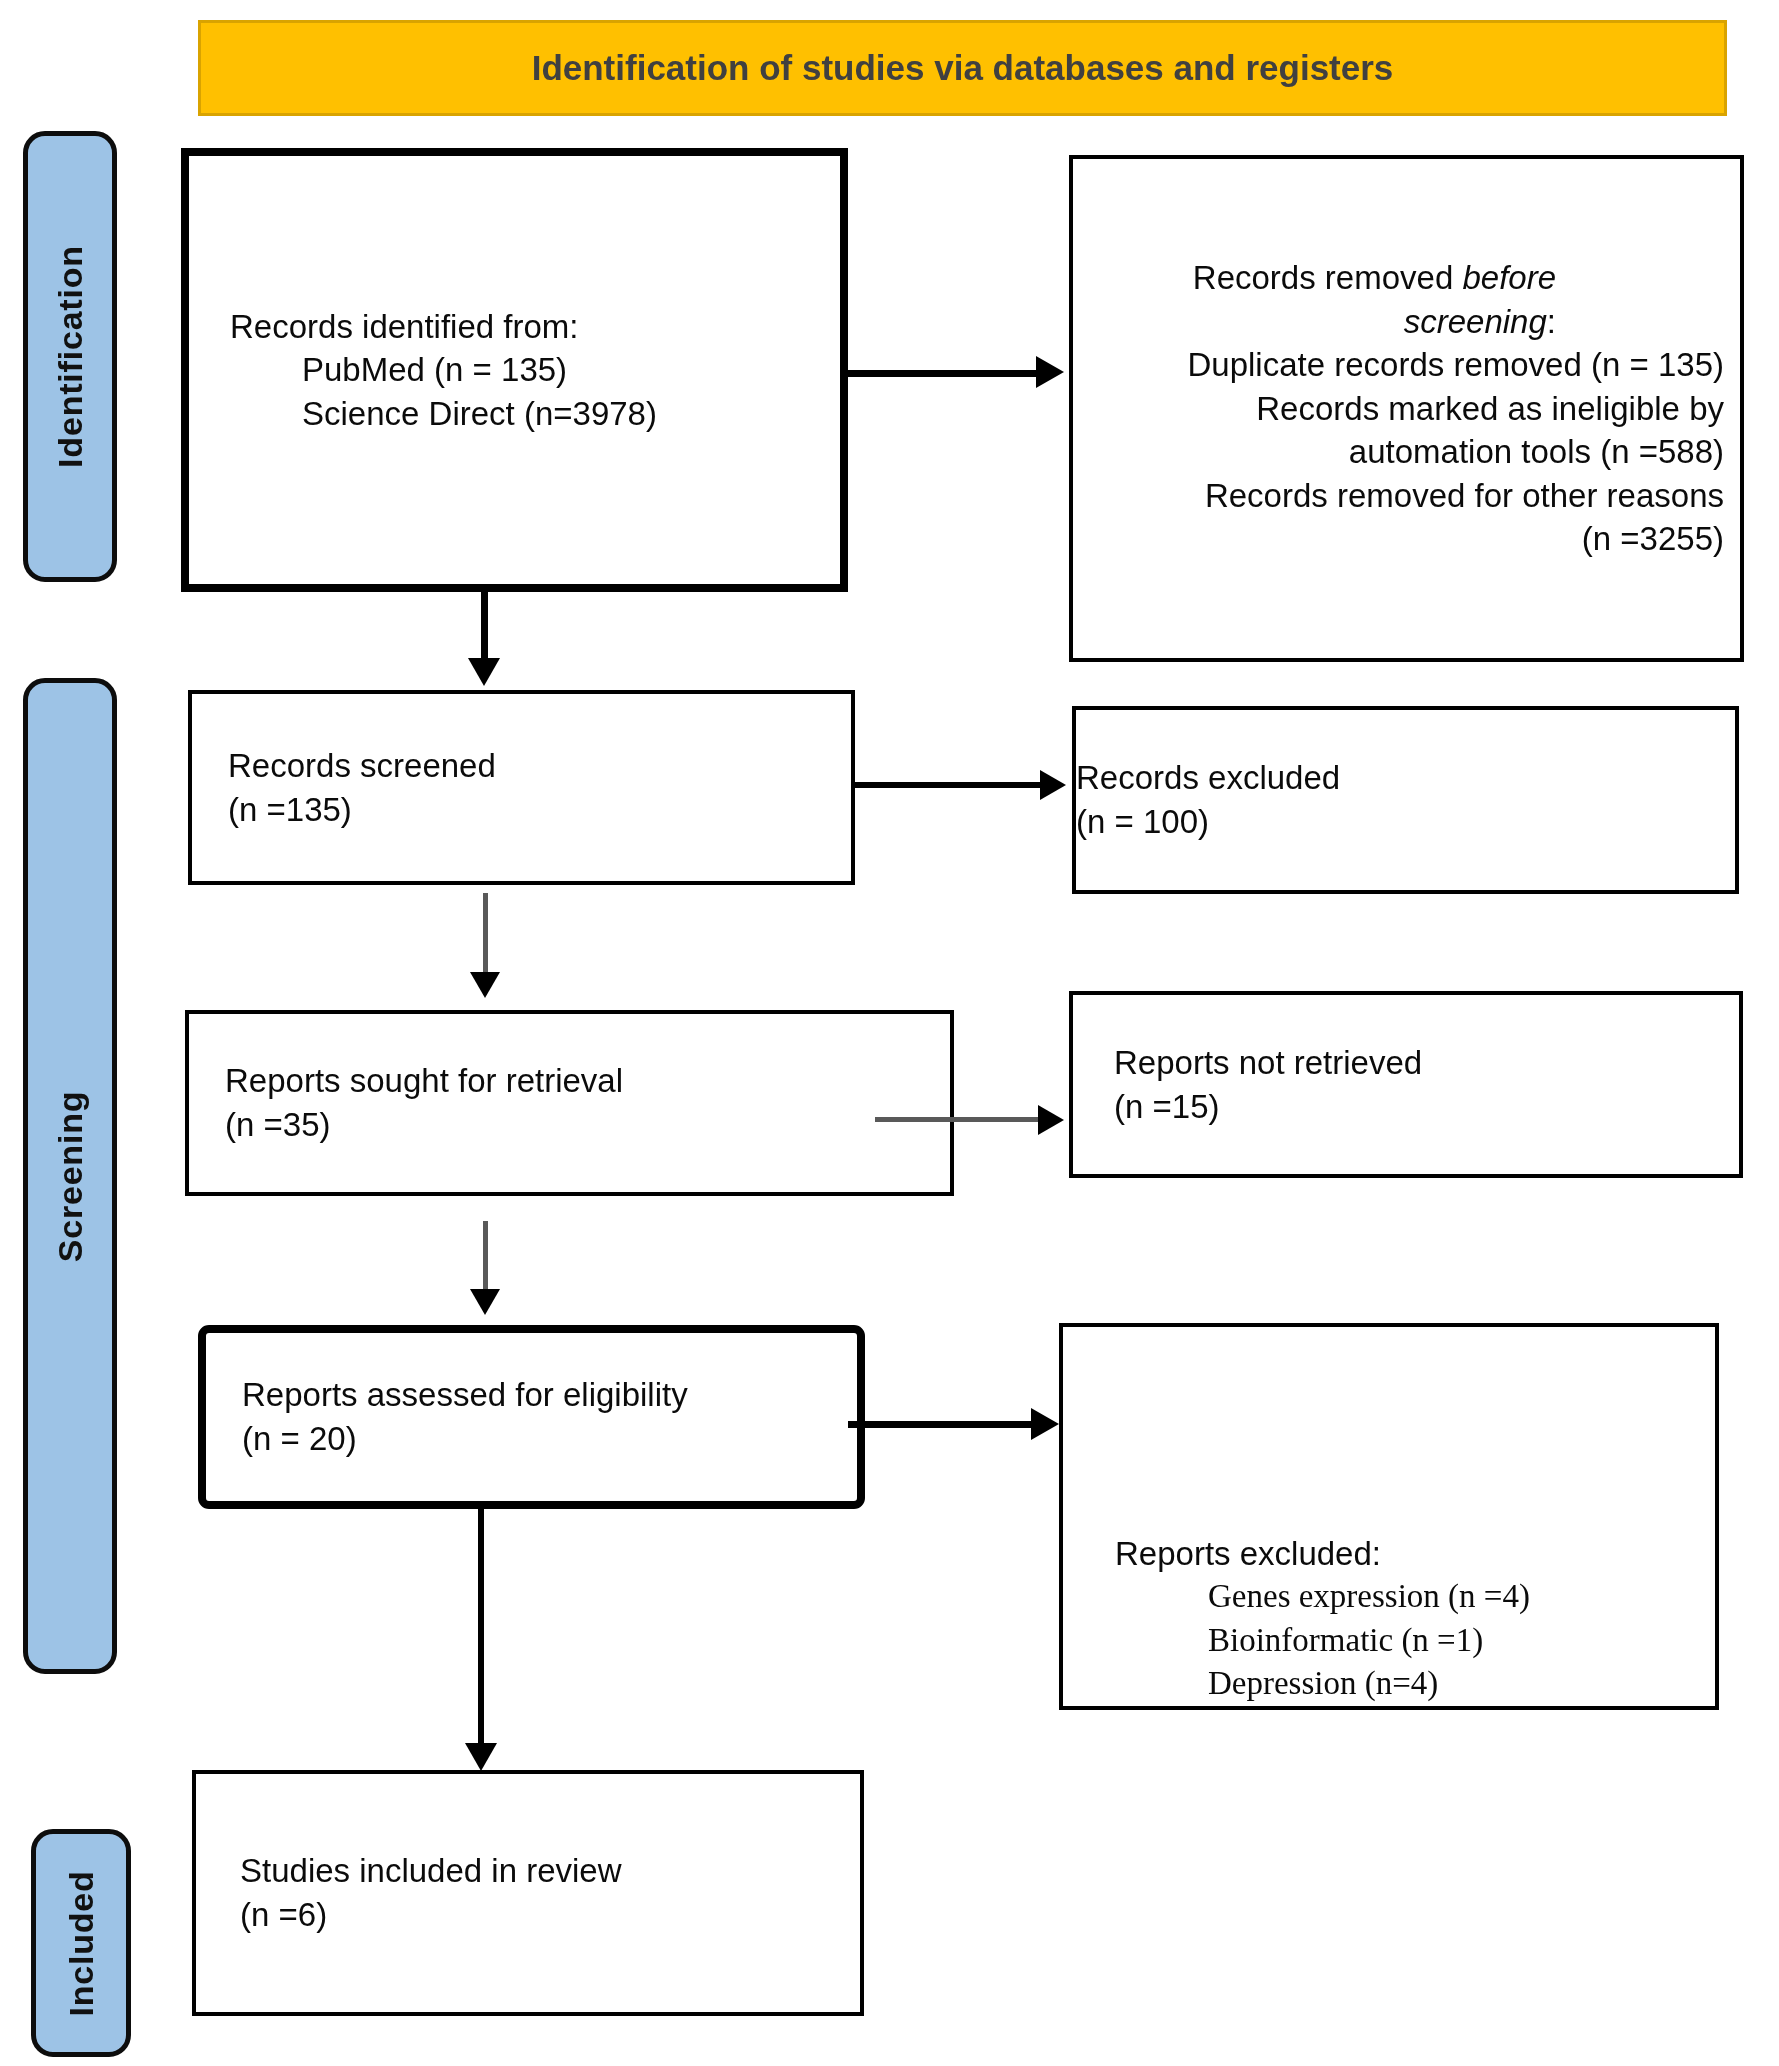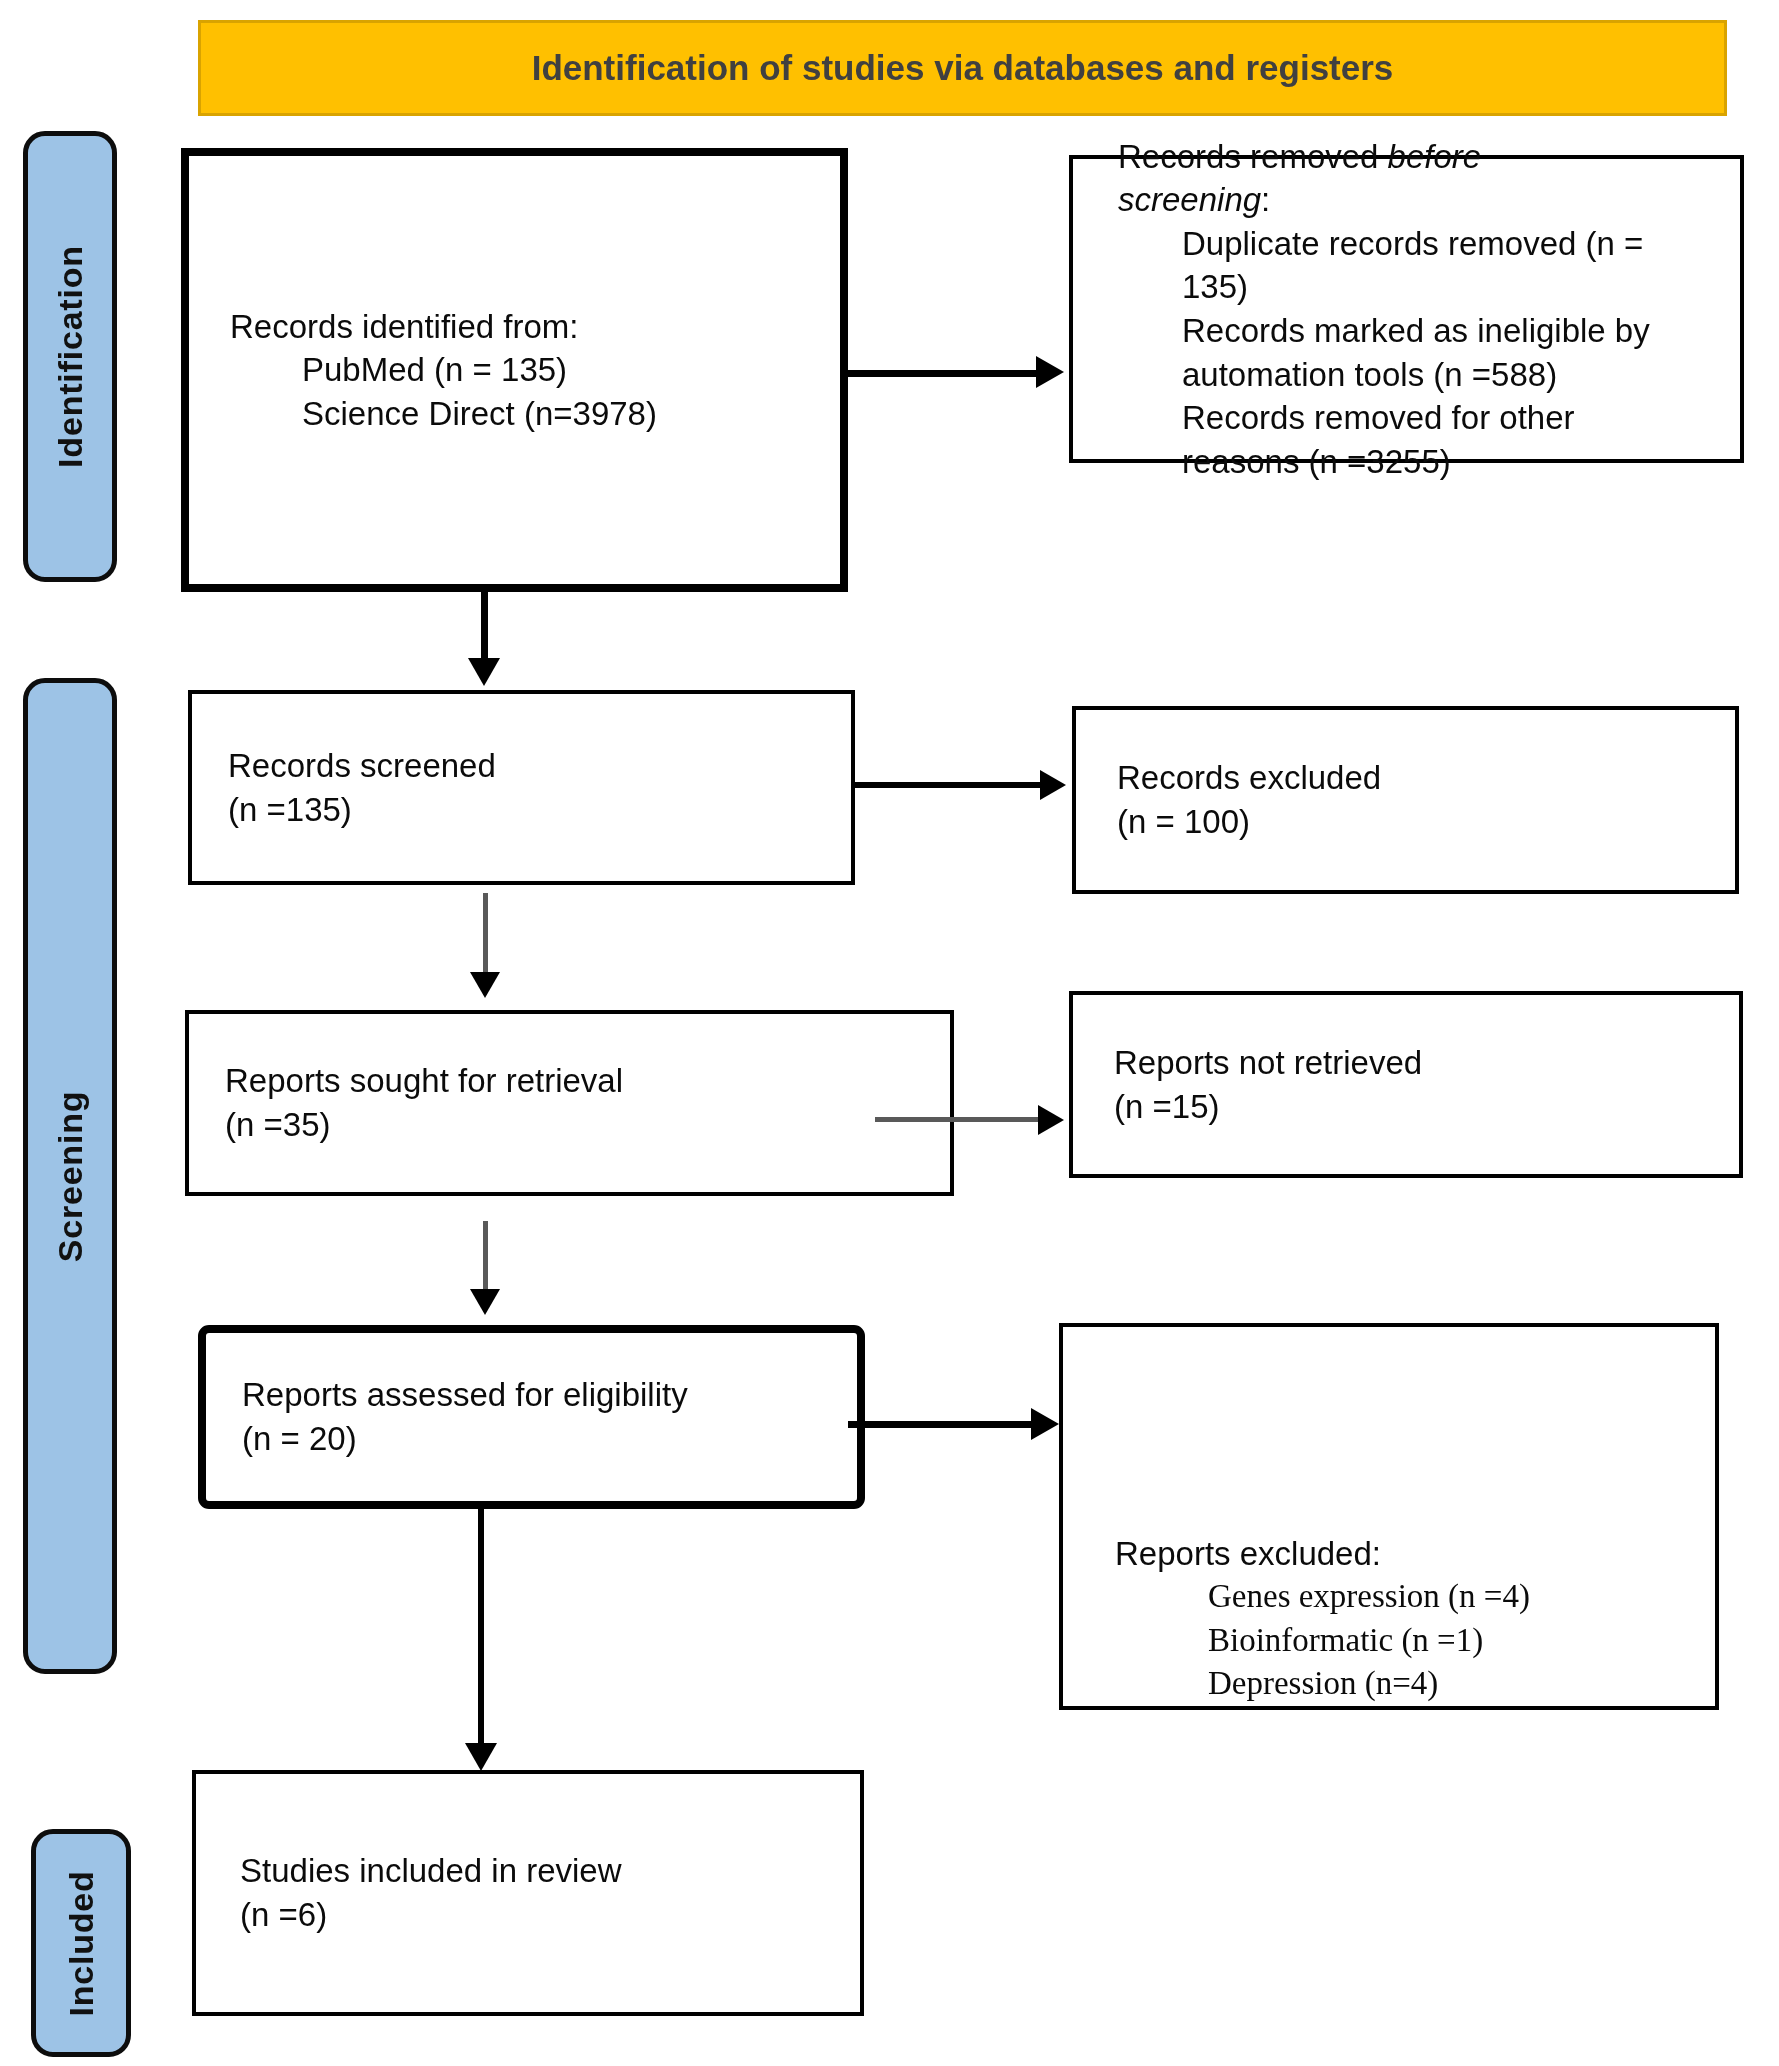--- a/index.html
+++ b/index.html
@@ -46,23 +46,23 @@
   .pill-included       { left: 31px;  top: 1829px; width: 100px; height: 228px; }
   .fbox {
     position: absolute;
     background: #ffffff;
     border: 4.7px solid var(--box-border);
     display: flex; flex-direction: column; justify-content: center;
     font-size: 33px; line-height: 1.32; color: var(--text);
   }
   .fbox.thick { border-width: 8.6px; }
   .box-records-identified { left: 181px;  top: 148px;  width: 667px; height: 444px; padding-left: 41px; }
-  .box-records-removed    { left: 1069px; top: 155px;  width: 675px; height: 308px; padding-left: 45px; padding-right: 44px; }
+  .box-records-removed    { left: 1069px; top: 155px;  width: 675px; height: 507px; padding-left: 45px; padding-right: 16px; text-align: right; }
   .box-records-screened   { left: 188px;  top: 690px;  width: 667px; height: 195px; padding-left: 36px; }
-  .box-records-excluded   { left: 1072px; top: 706px;  width: 667px; height: 188px; padding-left: 41px; }
+  .box-records-excluded   { left: 1072px; top: 706px;  width: 667px; height: 188px; }
   .box-reports-sought     { left: 185px;  top: 1010px; width: 769px; height: 186px; padding-left: 36px; }
   .box-reports-notret     { left: 1069px; top: 991px; width: 674px; height: 187px; padding-left: 41px; }
   .box-reports-assessed   { left: 198px;  top: 1325px; width: 667px; height: 184px; padding-left: 36px; border-radius: 11px; }
   .box-reports-excluded   { left: 1059px; top: 1323px; width: 660px; height: 387px; padding-left: 52px; padding-right: 31px; justify-content: flex-end; }
   .box-studies-included   { left: 192px;  top: 1770px; width: 672px; height: 246px; padding-left: 44px; }
   .indent-1 { margin-left: 72px; }
   .box-records-removed .indent-1 { margin-left: 64px; }
   .box-reports-excluded .indent-1 { margin-left: 93px; font-family: Liberation Serif, serif; }
   .intro { max-width: 438px; }
   .arrow-part { position: absolute; }

